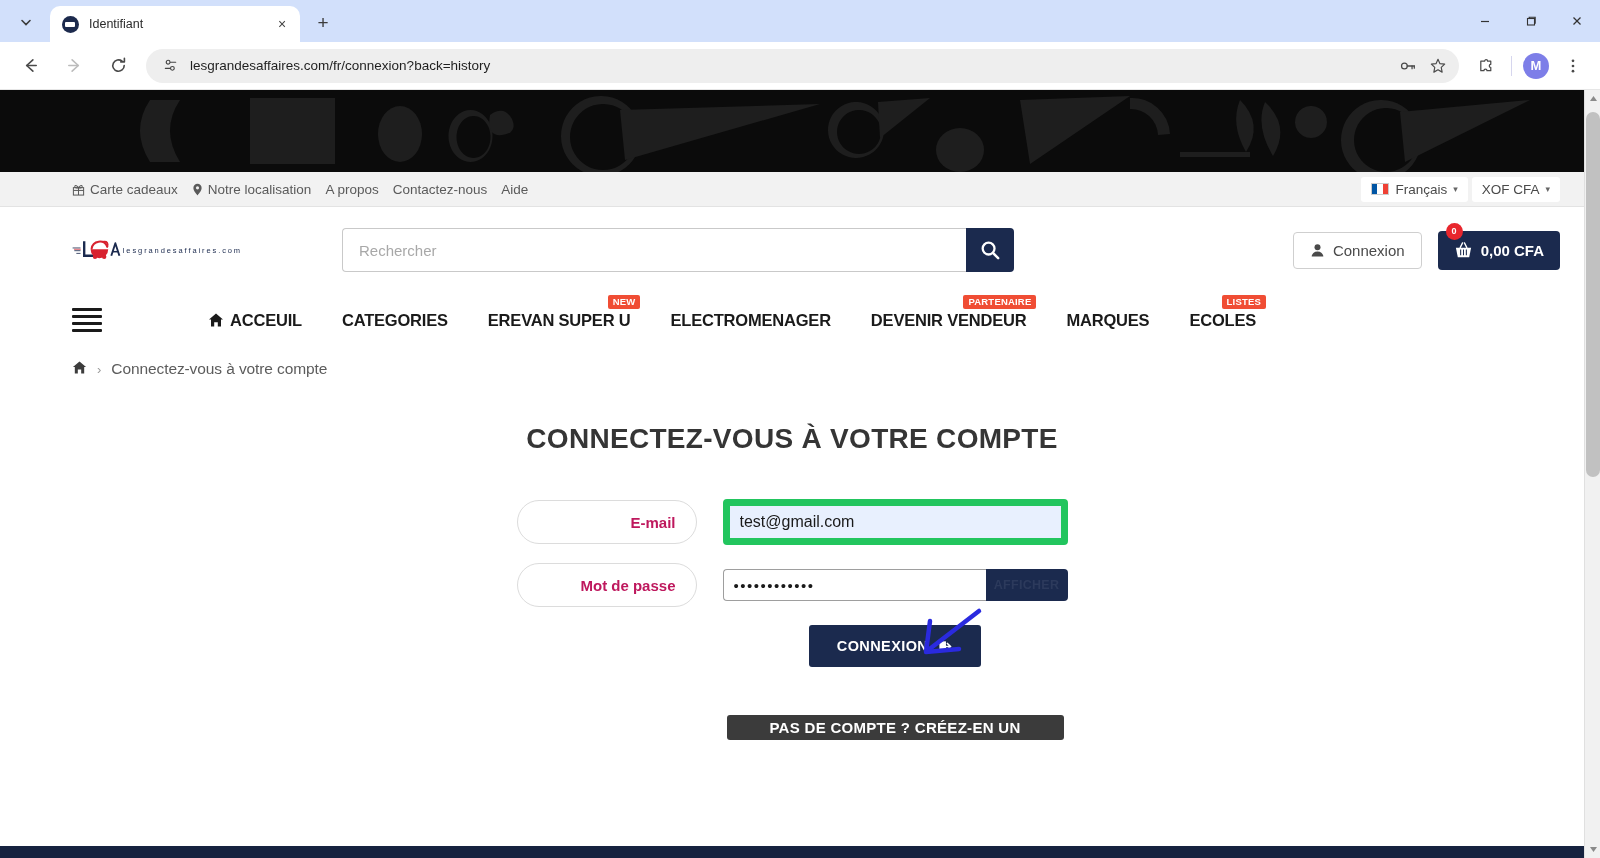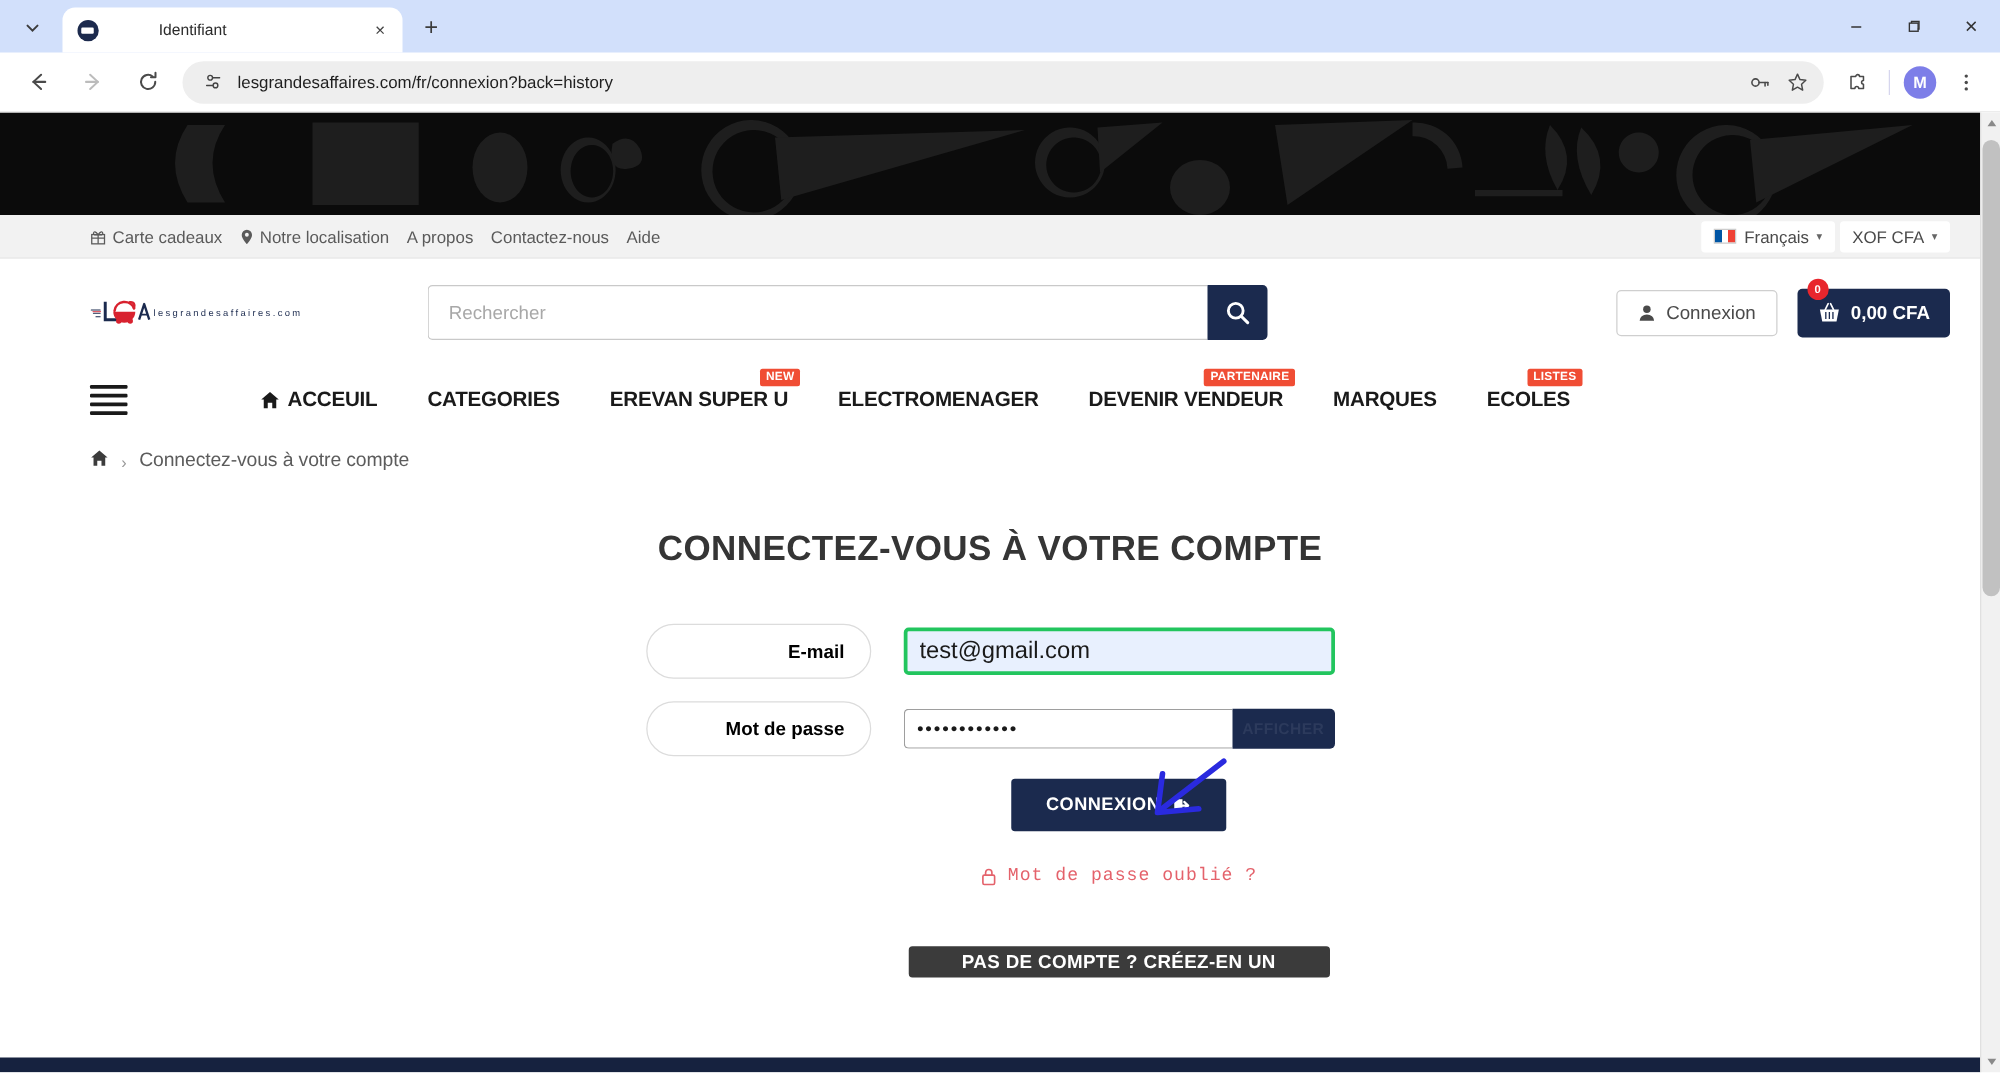--- a/index.html
+++ b/index.html
@@ -16,24 +16,24 @@
   .tabstrip {
     height: 42px; background: #d2e0fb;
     display: flex; align-items: flex-end; position: relative;
   }
   .tab-list-btn {
     width: 40px; height: 32px; margin-left: 6px; margin-bottom: 4px;
     display: flex; align-items: center; justify-content: center;
     border-radius: 6px; cursor: pointer;
   }
   .tab {
-    margin-left: 4px; height: 36px; width: 272px;
+    margin-left: 4px; height: 36px; width: 250px;
     background: #ffffff; border-radius: 10px 10px 0 0;
     display: flex; align-items: center; padding: 0 8px 0 12px;
-    position: relative; cursor: pointer; gap: 38px;
+    position: relative; cursor: pointer;
   }
   .tab-favicon {
     width: 17px; height: 17px; border-radius: 50%;
     background: #1c2a4d; flex: none; margin-right: 10px;
     position: relative;
   }
   .tab-favicon::after {
     content: ""; position: absolute; left: 3px; top: 6px;
     width: 10px; height: 5px; background: #ffffff; border-radius: 1px;
   }
@@ -223,26 +223,26 @@
   }
   .form { width: 100%; }
   .form-row {
     display: flex; align-items: center; justify-content: center;
     margin-bottom: 18px;
   }
   .field-label {
     width: 180px; height: 44px; border: 1px solid #dcdcdc;
     border-radius: 24px; background: #fff;
     display: flex; align-items: center; justify-content: flex-end;
-    padding-right: 20px; font-size: 15px; font-weight: bold; color: #000000;
+    padding-right: 20px; font-size: 15px; font-weight: bold; color: #be185d;
   }
   .field-ctrl { width: 345px; margin-left: 26px; display: flex; }
   .text-input {
-    flex: 1; height: 26px; border: 3px solid #22c55e; border-radius: 4px;
-    padding: 16px 10px; font-size: 19px; color: #1a1a1a; outline: none;
+    flex: 1; height: 26px; border: 7px solid #22c55e; border-radius: 4px;
+    padding: 16px 10px; font-size: 16px; color: #1a1a1a; outline: none;
     font-family: "Liberation Sans", sans-serif; background: #e8f0fe;
   }
   .pw-wrap {
     display: flex; width: 345px; margin-left: 26px; align-items: stretch;
   }
   .pw-input {
     flex: 1; height: 32px; border: 1px solid #9e9e9e;
     border-right: none; border-radius: 4px 0 0 4px;
     padding: 0 10px; font-size: 15px; color: #1a1a1a; outline: none;
     font-family: "Liberation Sans", sans-serif; background: #fff;
@@ -608,29 +608,20 @@
                   <path d="M6 8 h7 M10 4.8 L13.4 8 L10 11.2" stroke="#fff" stroke-width="1.8" fill="none" stroke-linecap="round" stroke-linejoin="round"></path>
                 </svg>
               </button>
               <svg class="annot" width="70" height="50" viewBox="0 0 70 50" style="position:absolute; left:108px; top:-18px;">
                 <path d="M62 4 L10 44" stroke="#2a2adf" stroke-width="4.5" fill="none" stroke-linecap="round"></path>
                 <path d="M13 14 L9 45 L42 42" stroke="#2a2adf" stroke-width="4.5" fill="none" stroke-linecap="round" stroke-linejoin="round"></path>
               </svg>
             </div>
           </div>
 
-          <div class="forgot-row">
-            <a class="forgot-link">
-              <svg width="14" height="15" viewBox="0 0 14 16">
-                <rect x="2" y="6.5" width="10" height="8" rx="1.2" stroke="#e4626b" stroke-width="1.4" fill="none"></rect>
-                <path d="M4.3 6.5 V4.4 a2.7 2.7 0 0 1 5.4 0 V6.5" stroke="#e4626b" stroke-width="1.4" fill="none"></path>
-              </svg>
-              <span>Mot de passe oublié ?</span>
-            </a>
-          </div>
 
           <div class="create-row">
             <button class="btn-create">PAS DE COMPTE ? CRÉEZ-EN UN</button>
           </div>
         </div>
       </div>
 
       <div class="footer-strip"></div>
     </div>
   </div>

